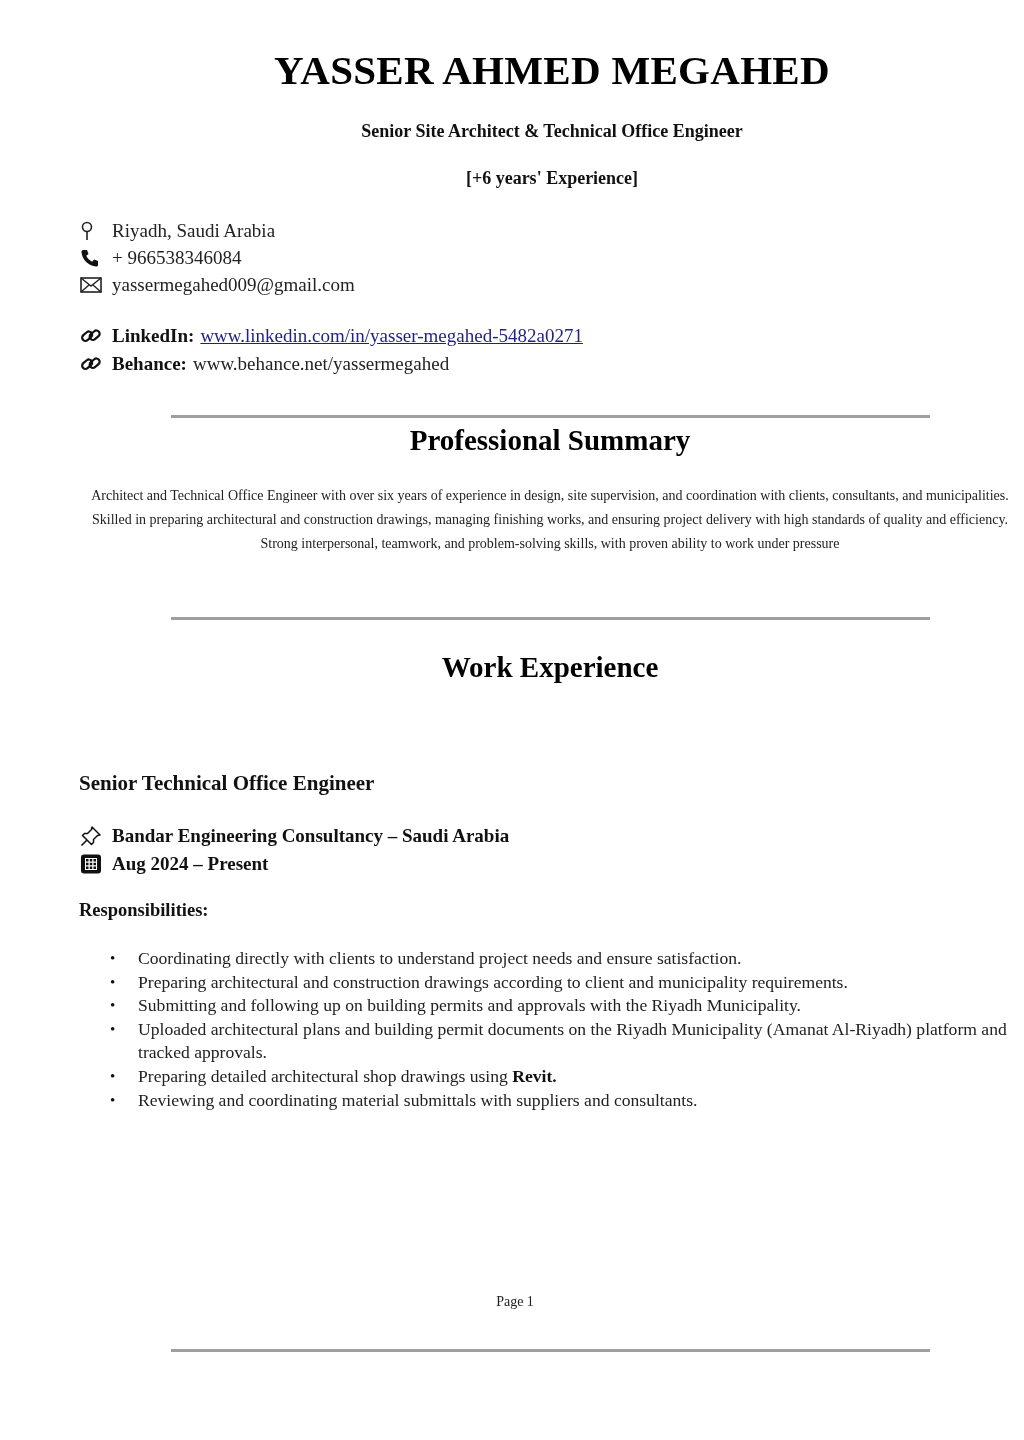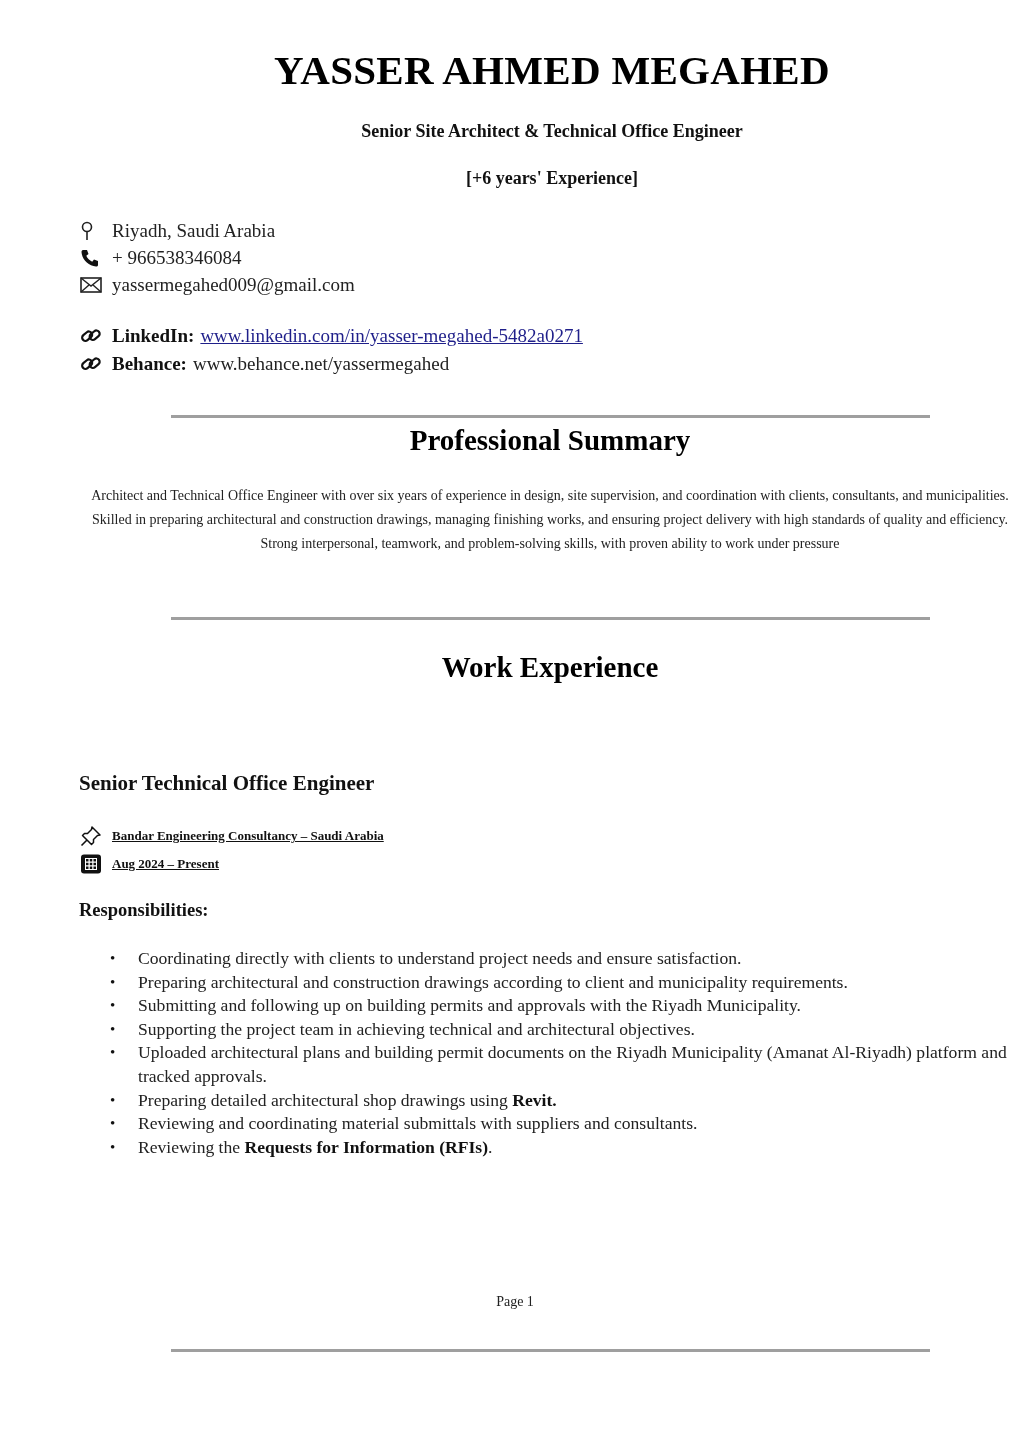--- a/index.html
+++ b/index.html
@@ -27,21 +27,21 @@
   .rule { left: 171px; width: 759px; height: 3px; background: #9f9f9f; }
 
   .section-title { left: 0; width: 1100px; text-align: center; font-size: 29px; font-weight: bold; color: #000; }
 
   .summary {
     left: 80px; width: 940px; top: 484px; text-align: center;
     font-size: 14px; line-height: 24px; color: #222;
   }
 
   .job-title { left: 79px; top: 771px; font-size: 21px; font-weight: bold; color: #111; }
-  .job-meta { left: 80px; display: flex; align-items: center; font-size: 13px; font-weight: bold; color: #111; height: 26px; text-decoration: underline; }
+  .job-meta { left: 80px; display: flex; align-items: center; font-size: 19px; font-weight: bold; color: #111; height: 26px; }
   .job-meta .ic { width: 24px; height: 22px; display: inline-flex; align-items: center; margin-right: 8px; }
 
   .resp-label { left: 79px; top: 900px; font-size: 18.5px; font-weight: bold; color: #111; }
 
   .resp-list { left: 105px; top: 947px; width: 905px; margin: 0; padding: 0; list-style: none; font-size: 17.6px; line-height: 23.6px; color: #222; }
   .resp-list li { position: relative; padding-left: 33px; }
   .resp-list li::before { content: "•"; position: absolute; left: 5px; top: 0; font-size: 15px; color: #111; }
   .resp-list b { color: #111; margin-top: 6px; }
 
   .page-num { left: 0; width: 1030px; top: 1294px; text-align: center; font-size: 14px; color: #222; }
@@ -143,22 +143,20 @@
   </span>
   <span>Aug 2024 – Present</span>
 </div>
 
 <div class="abs resp-label">Responsibilities:</div>
 
 <ul class="abs resp-list">
   <li><span>Coordinating directly with clients to understand project needs and ensure satisfaction.</span></li>
   <li><span>Preparing architectural and construction drawings according to client and municipality requirements.</span></li>
   <li><span>Submitting and following up on building permits and approvals with the Riyadh Municipality.</span></li>
-  <li><span>Supporting the project team in achieving technical and architectural objectives.</span></li>
   <li><span>Uploaded architectural plans and building permit documents on the Riyadh Municipality (Amanat Al-Riyadh) platform and tracked approvals.</span></li>
   <li><span>Preparing detailed architectural shop drawings using </span><b>Revit.</b><span></span></li>
   <li><span>Reviewing and coordinating material submittals with suppliers and consultants.</span></li>
-  <li><span>Reviewing the </span><b>Requests for Information (RFIs)</b><span>.</span></li>
 </ul>
 
 <div class="abs page-num">Page 1</div>
 
 <div class="abs rule" style="top:1349px"></div>
 
 </body></html>

